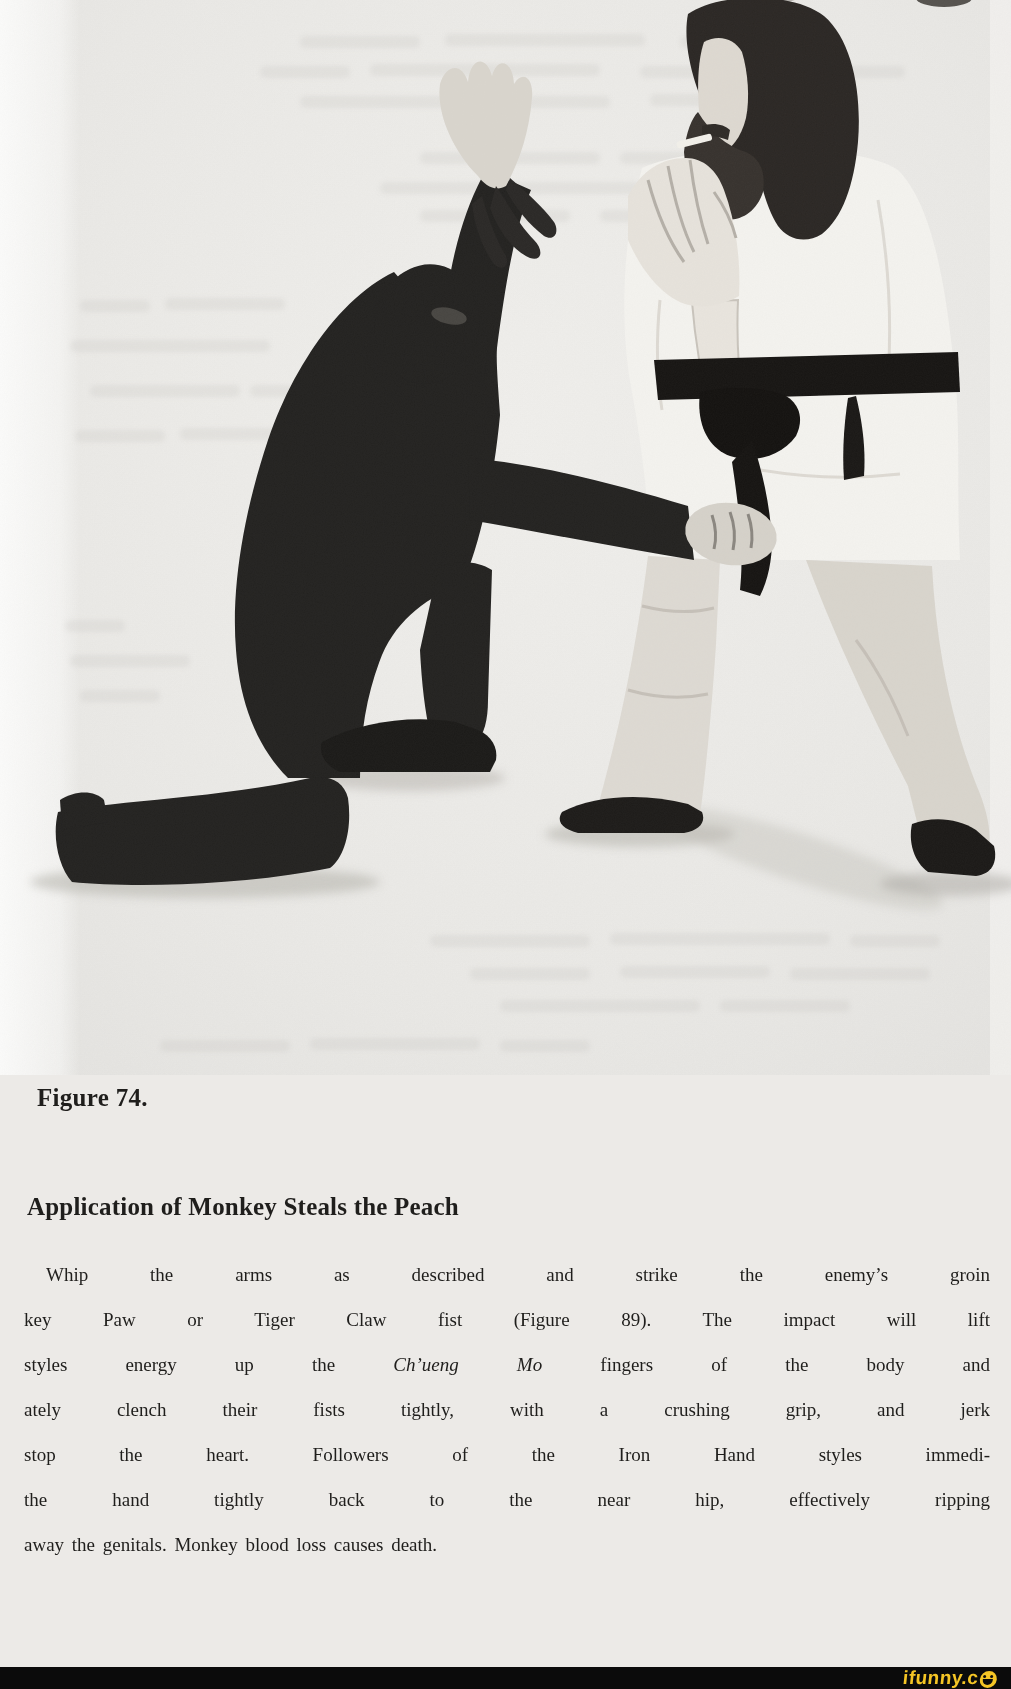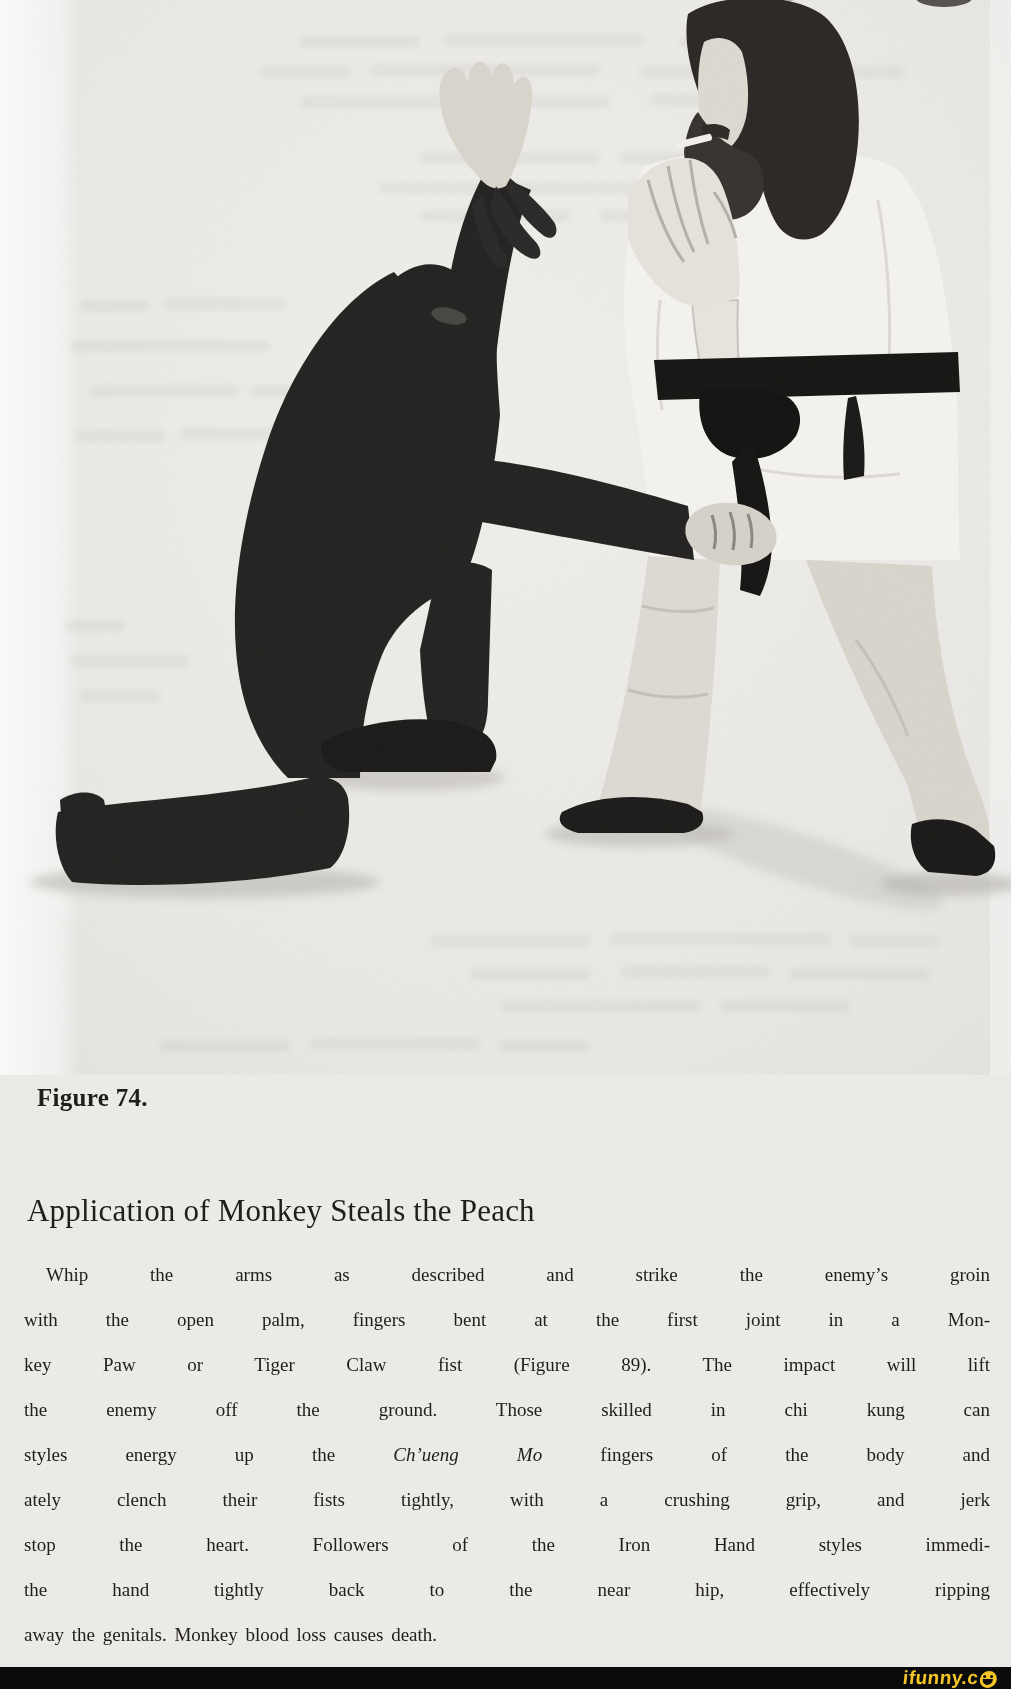--- a/index.html
+++ b/index.html
@@ -11,21 +11,21 @@
     font-family:"Liberation Serif","DejaVu Serif",serif;
     color:var(--ink,#1f1e1c);
   }
   .photo-wrap{position:absolute;top:0;left:0;width:1011px;height:1075px;}
   .caption{
     position:absolute;top:1084px;left:37px;
     font-size:25px;font-weight:bold;letter-spacing:.3px;
   }
   .heading{
     position:absolute;top:1193px;left:27px;margin:0;
-    font-size:31px;font-weight:normal;letter-spacing:.2px;
+    font-size:25px;font-weight:bold;letter-spacing:.2px;
   }
   .bodytext{
     position:absolute;top:1252px;left:24px;width:966px;
     font-size:19px;line-height:45px;word-spacing:3px;
   }
   .bodytext .line{text-align:justify;text-align-last:justify;white-space:normal;}
   .bodytext .line.first{text-indent:22px;}
   .bodytext .line.last{text-align:justify;text-align-last:left;}
   .watermark-bar{
     position:absolute;left:0;right:0;bottom:0;height:22px;
@@ -201,23 +201,21 @@
       <rect x="0" y="0" width="1011" height="1075" filter="url(#grain)"></rect>
     </svg>
   </div>
 
   <div class="caption">Figure 74.</div>
 
   <h2 class="heading">Application of Monkey Steals the Peach</h2>
 
   <div class="bodytext" id="para">
       <div class="line first"><span>Whip the arms as described and strike the enemy’s groin</span></div>
-      <div class="line"><span>with the open palm, fingers bent at the first joint in a Mon-</span></div>
       <div class="line"><span>key Paw or Tiger Claw fist (Figure 89). The impact will lift</span></div>
-      <div class="line"><span>the enemy off the ground. Those skilled in chi kung can</span></div>
       <div class="line"><span>styles energy up the </span><i>Ch’ueng Mo</i><span> fingers of the body and</span></div>
       <div class="line"><span>ately clench their fists tightly, with a crushing grip, and jerk</span></div>
       <div class="line"><span>stop the heart. Followers of the Iron Hand styles immedi-</span></div>
       <div class="line"><span>the hand tightly back to the near hip, effectively ripping</span></div>
       <div class="line last"><span>away the genitals. Monkey blood loss causes death.</span></div>
     </div>
 
   <div class="watermark-bar">
     <span class="ifunny-logo">
       <span>ifunny.c</span>

